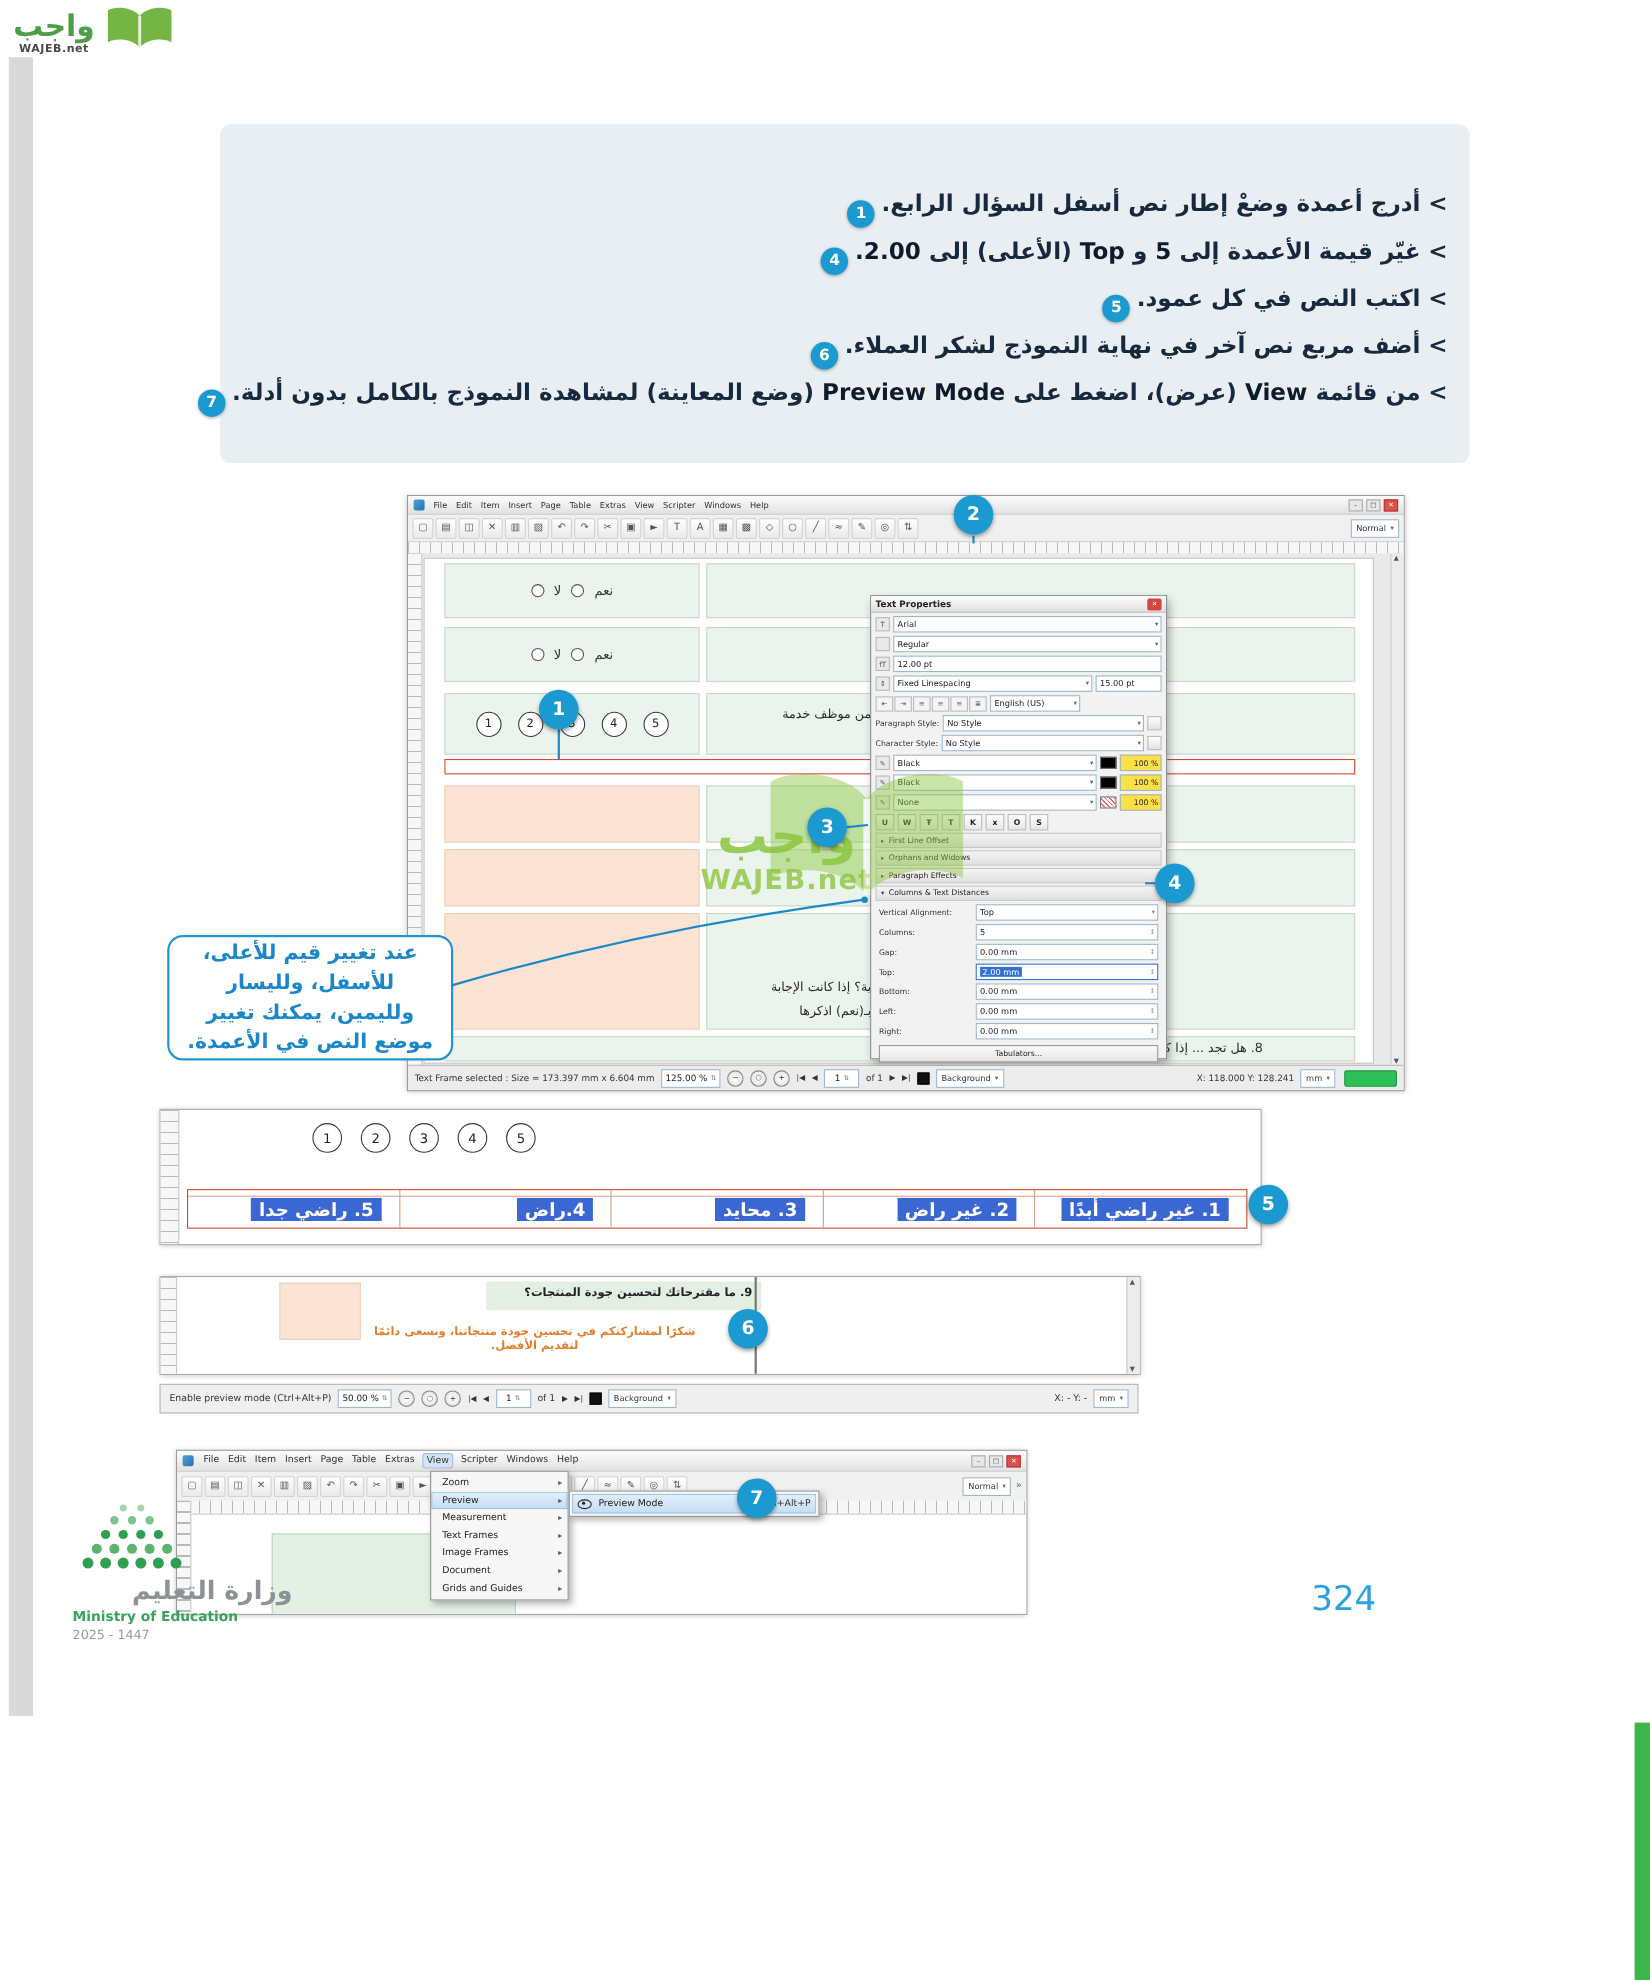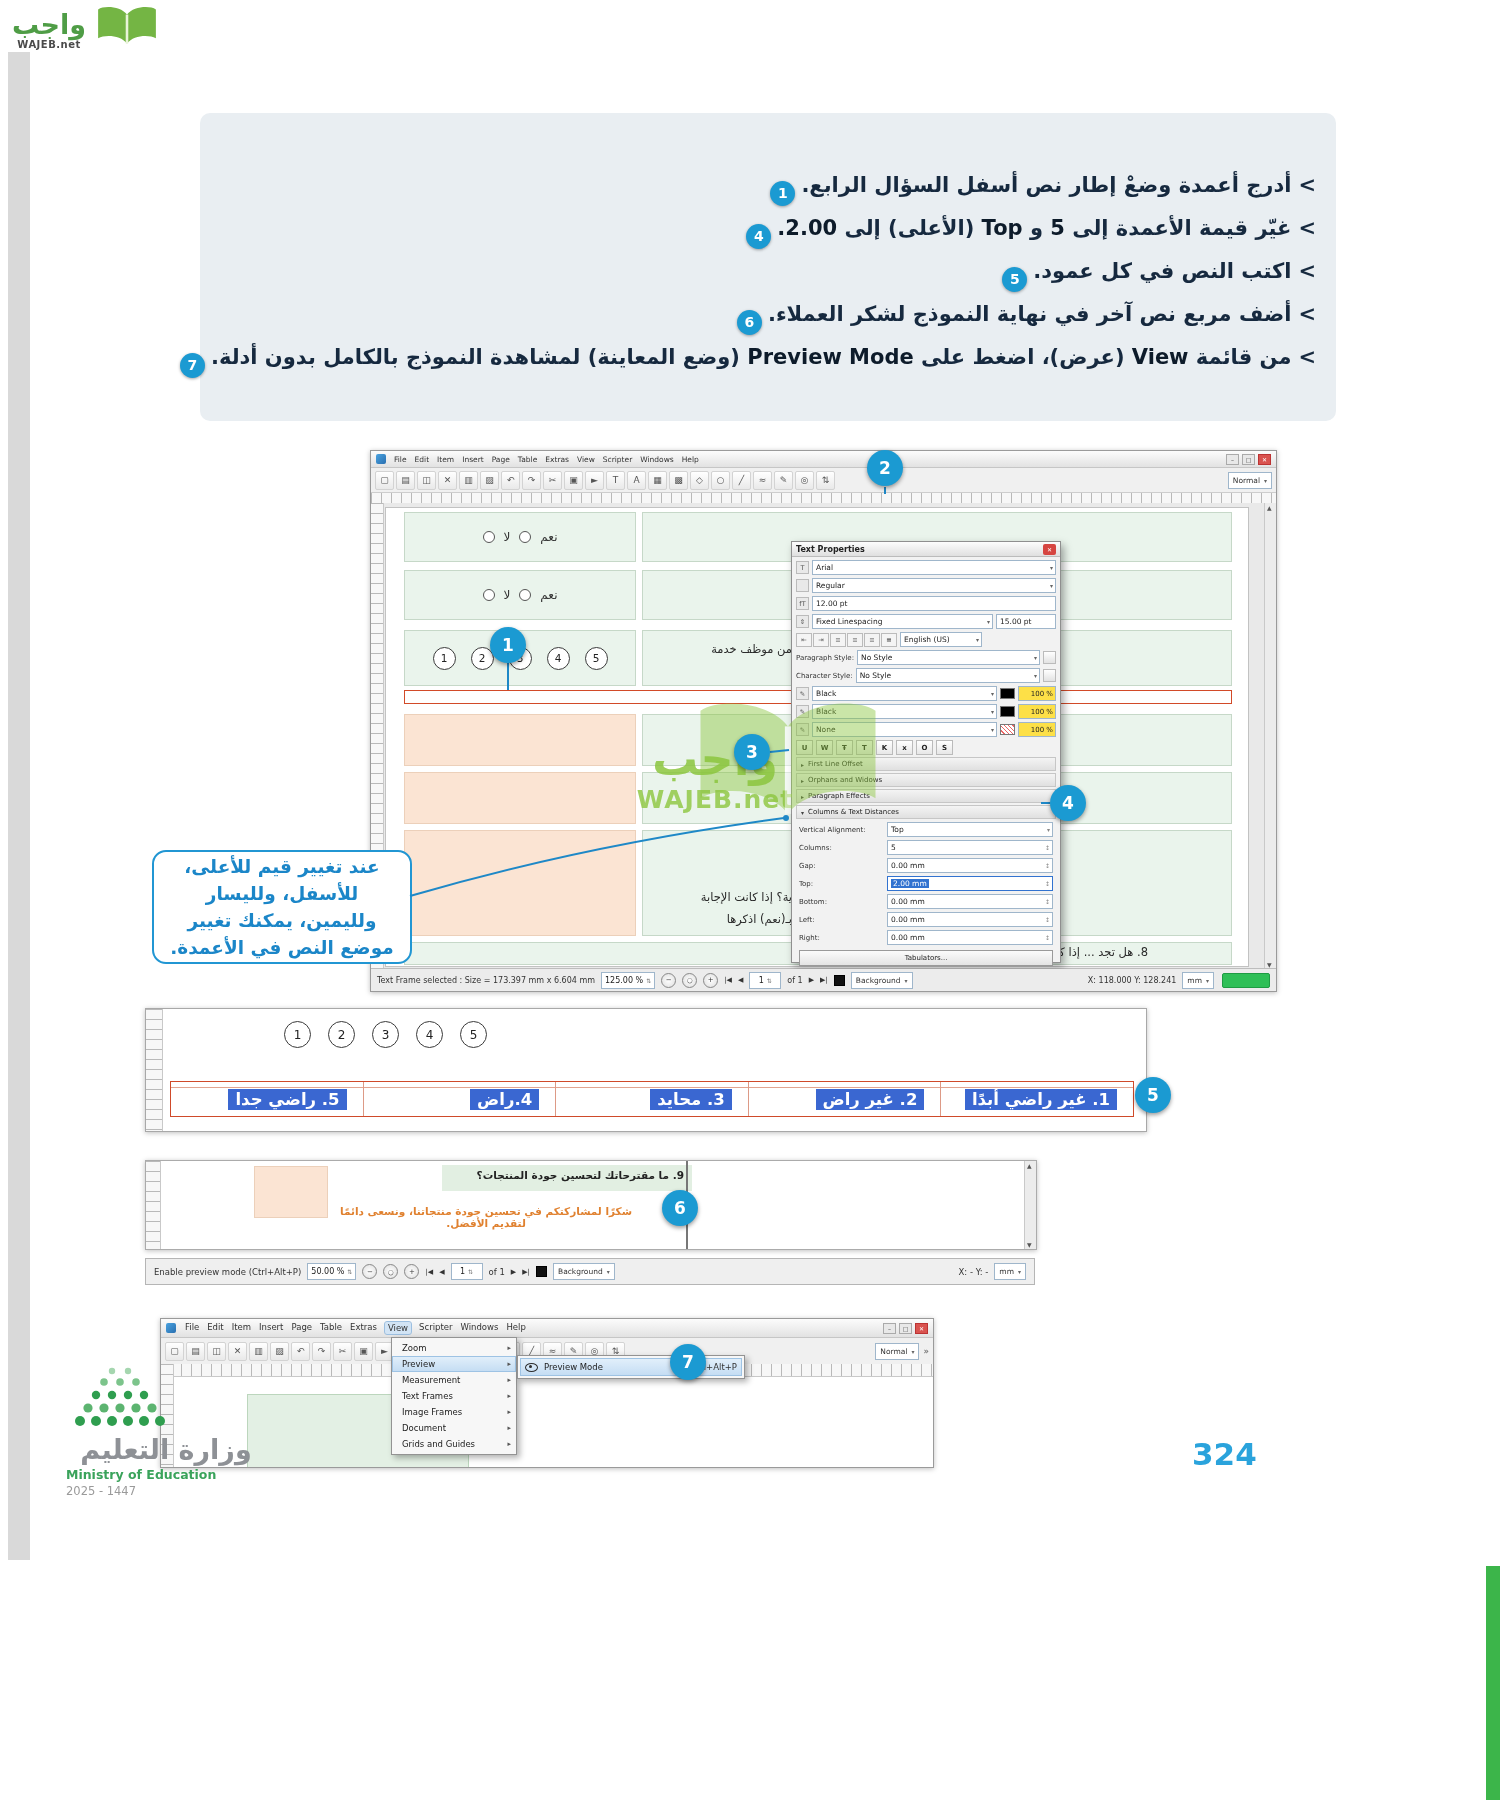--- a/index.html
+++ b/index.html
@@ -2,21 +2,21 @@
 <html><head>
 <meta charset="utf-8">
 <style>
   html,body{margin:0;padding:0;background:#fff}
   .page{position:relative;width:1500px;height:1800px;background:#ffffff;overflow:hidden;
         font-family:"DejaVu Sans","Liberation Sans",sans-serif}
 
   
   #left-strip{position:absolute;left:8px;top:52px;width:22px;height:1508px;background:#d9d9d9}
   #right-strip{position:absolute;left:1486px;top:1566px;width:14px;height:234px;background:#3cb54a}
-  #pagenum{position:absolute;left:1192px;top:1436px;font-size:31px;font-weight:700;color:#2aa3dc}
+  #pagenum{position:absolute;left:1192px;top:1436px;font-size:31px;font-weight:400;color:#2aa3dc}
 
   
   #wajeb-logo{position:absolute;left:12px;top:4px;display:flex;align-items:center;gap:8px}
   .wl-text{text-align:center}
   .wl-ar{font-size:27px;font-weight:700;color:#4f9d46;line-height:28px;direction:rtl}
   .wl-en{font-size:10px;font-weight:700;color:#4a4a4a;letter-spacing:.5px}
 
   
   #instr{position:absolute;left:200px;top:113px;width:1136px;height:308px;background:#e9eef2;border-radius:10px}
   #instr-head{position:absolute;top:0;left:0;right:0;height:47px;border-radius:10px 10px 0 0;
@@ -185,21 +185,21 @@
           box-shadow:3px 3px 6px rgba(0,0,0,.3);z-index:6;display:flex;align-items:center;padding:0 7px;gap:6px;
           font-size:8.5px;color:#1c1c1c}
   #s4-sub .hl{position:absolute;inset:2px;background:linear-gradient(#e3f0fb,#c3dcf3);box-shadow:inset 0 0 0 1px #9ec3e4}
   #s4-sub>*{position:relative}
   .eye{width:11px;height:7px;border:1px solid #2b2b2b;border-radius:50%;position:relative;flex:none}
   .eye::after{content:"";position:absolute;left:3px;top:1px;width:3px;height:3px;border-radius:50%;background:#2b2b2b}
   .shortcut{margin-left:auto;color:#333}
 
   
   #moe{position:absolute;left:66px;top:1366px;width:200px;text-align:left}
-  #moe-ar{font-size:27px;color:#8e9196;font-weight:700;direction:rtl;text-align:center;margin-top:2px}
+  #moe-ar{font-size:23px;color:#8e9196;font-weight:700;direction:rtl;text-align:right;margin-top:2px}
   #moe-en{font-size:12.5px;color:#3aa35b;font-weight:700;margin-top:2px}
   #moe-years{font-size:11.5px;color:#9a9a9a;margin-top:2px}
 </style>
 </head>
 <body>
 
 <div class="page">
 
   <div id="left-strip"></div>
   <div id="right-strip"></div>

